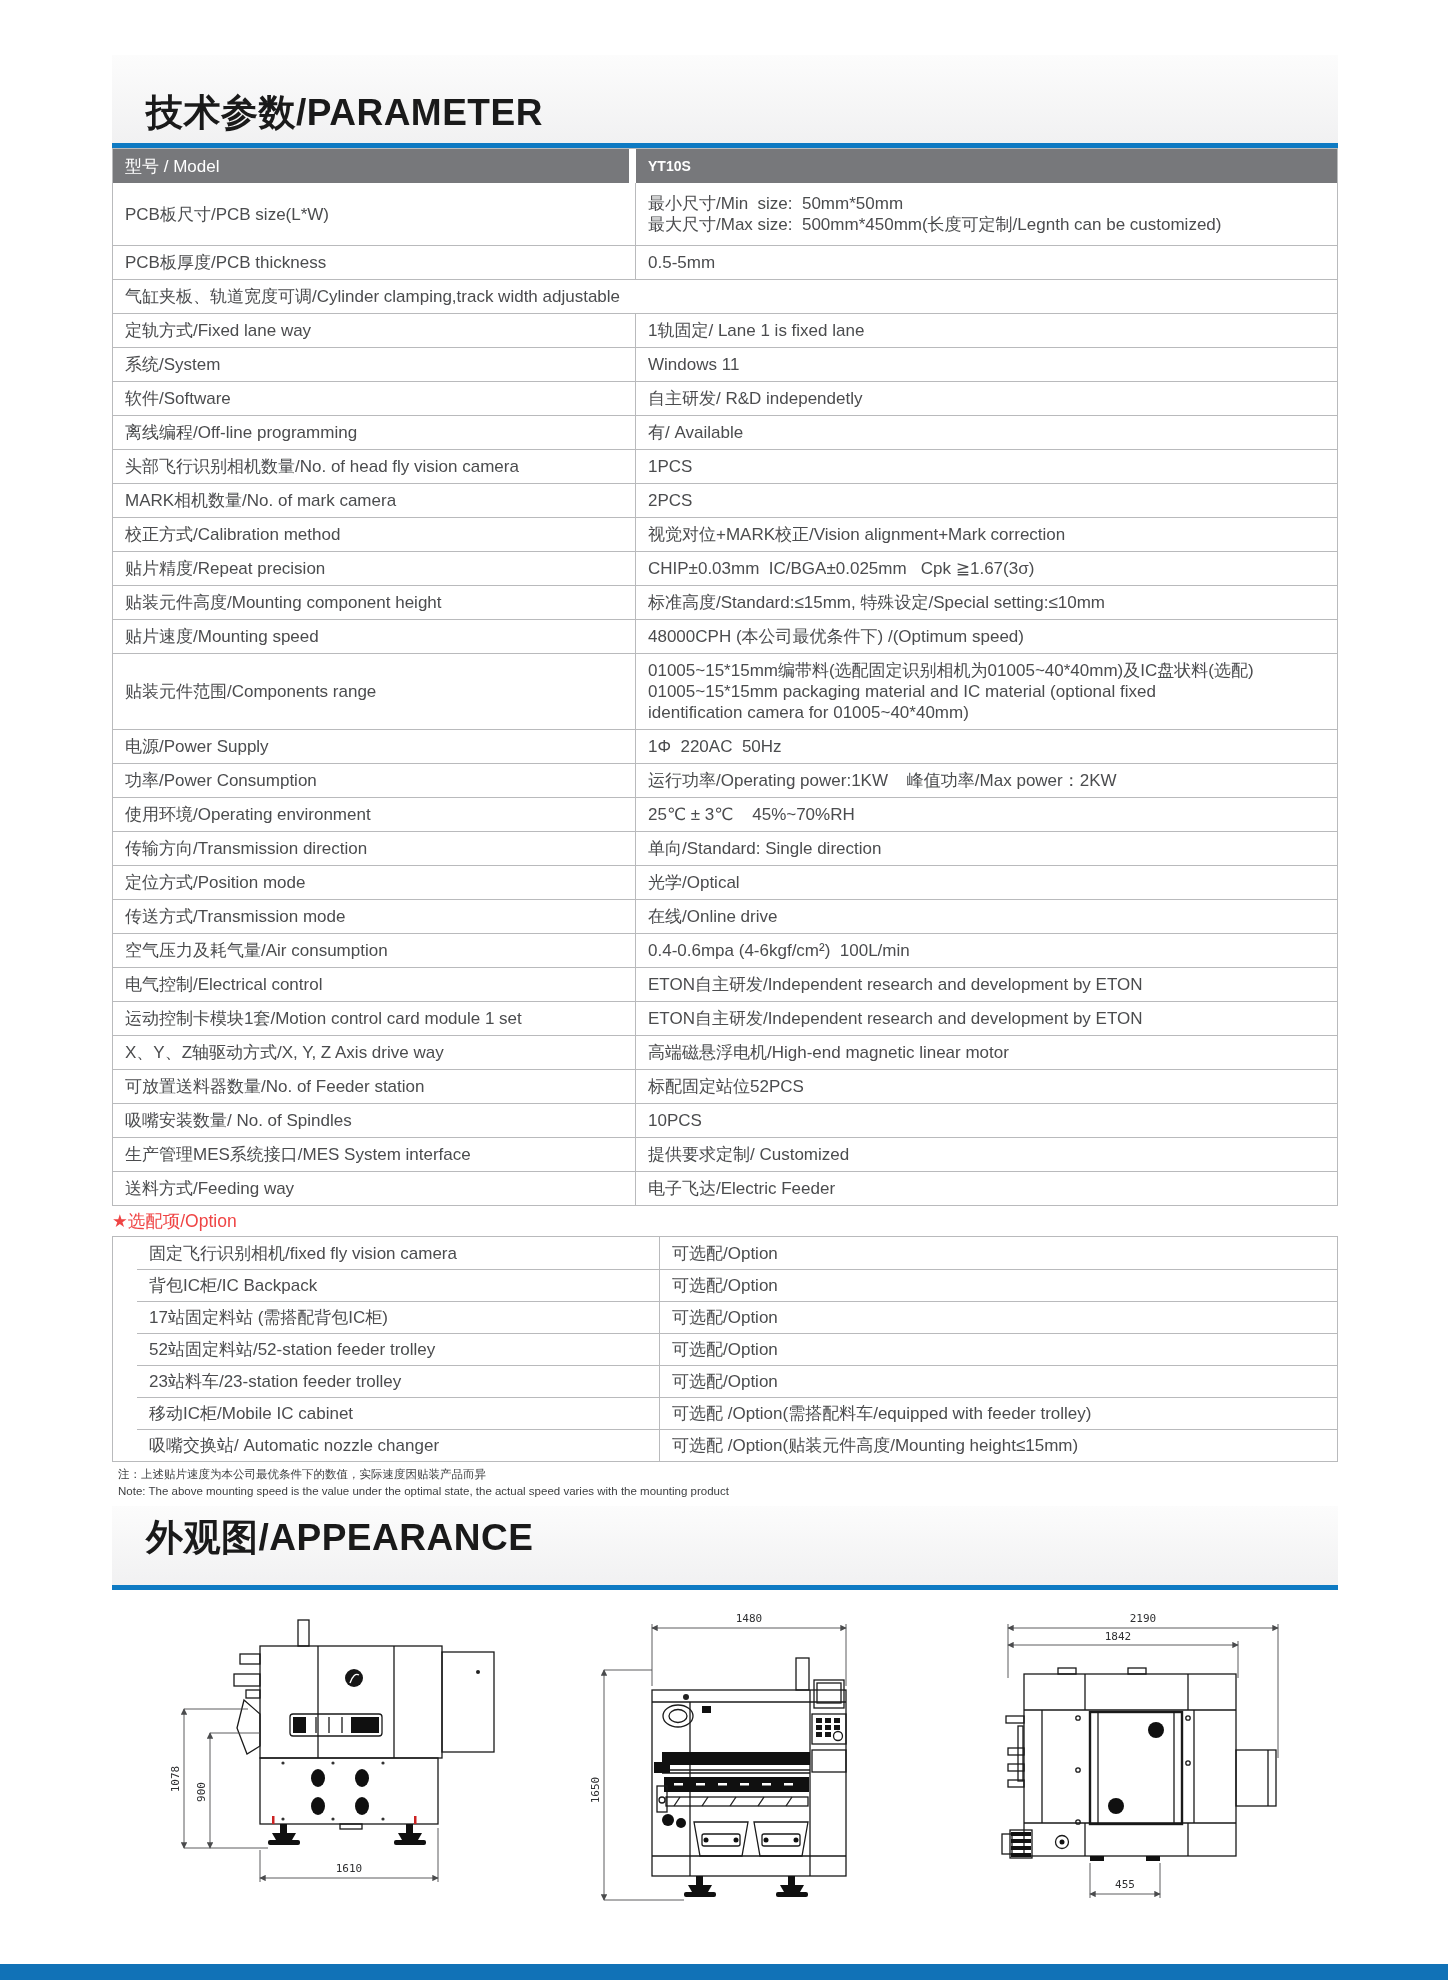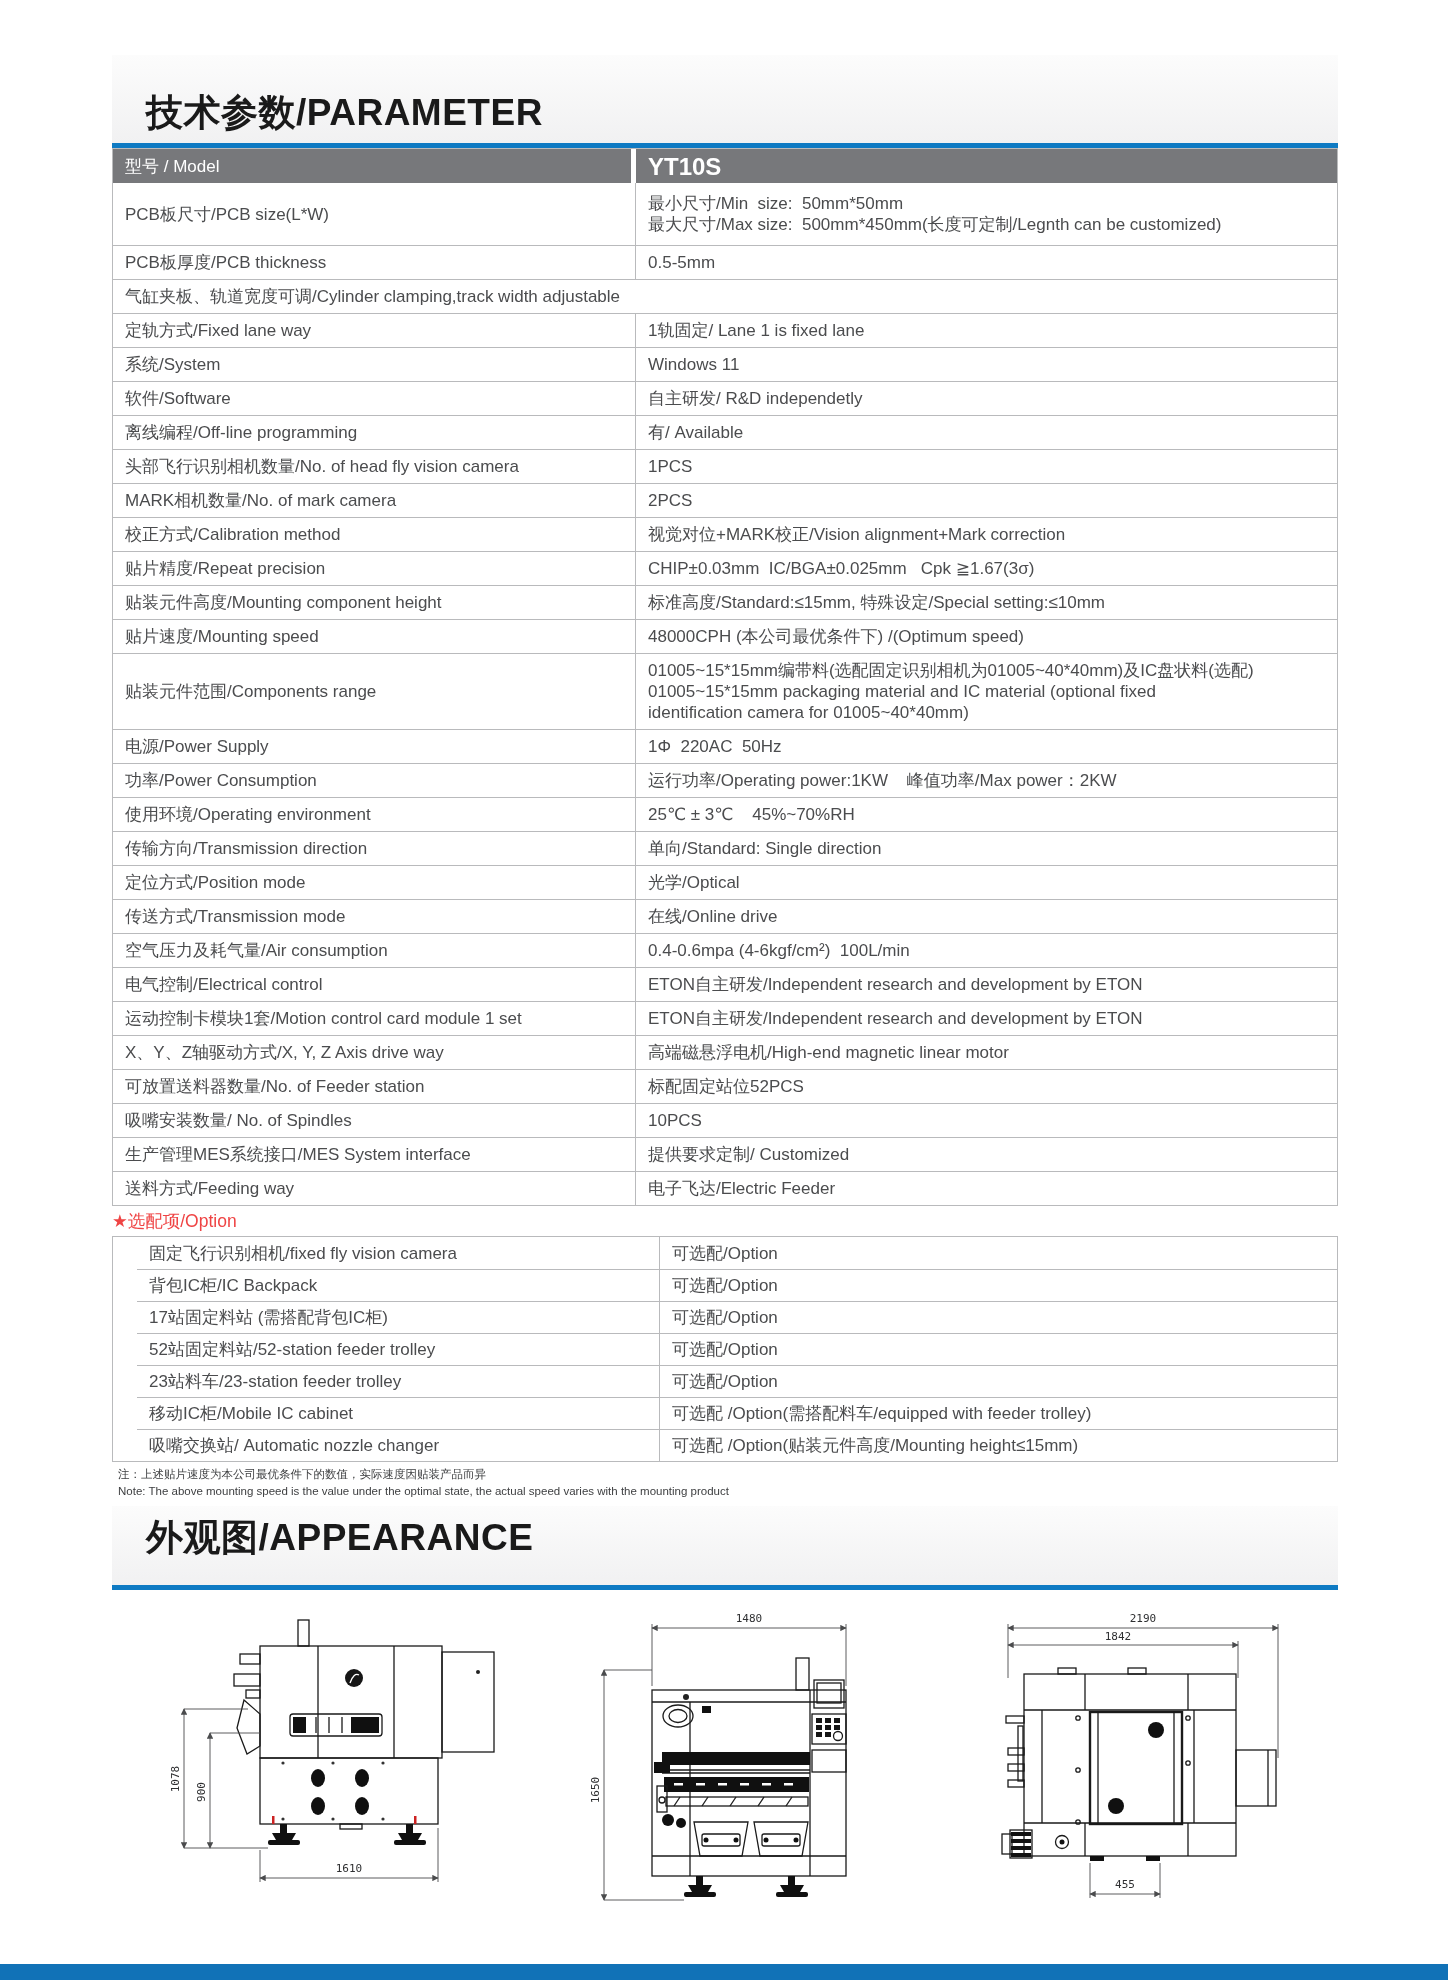--- a/index.html
+++ b/index.html
@@ -26,22 +26,22 @@
   .spec-table .row{display:flex;box-sizing:border-box;height:34px;align-items:stretch;}
   .spec-table .row + .row{border-top:1px solid var(--border);}
   .spec-table .row.h2{height:62px;}
   .spec-table .row.h3{height:76px;}
   .c-label,.c-value{box-sizing:border-box;display:flex;flex-direction:column;justify-content:center;
     padding:2px 10px 2px 12px;font-size:17px;line-height:21px;}
   .c-label{width:523px;border-right:1px solid var(--border);}
   .c-value{flex:1;}
   .c-value div{white-space:pre-wrap;}
   .hrow{background:var(--hdr-bg);color:var(--hdr-tx);}
-  .hrow .c-label{border-right:5px solid #ffffff;}
-  .hrow .c-value{font-weight:bold;font-size:24px;}
+  .hrow .c-label{border-right:7px solid #ffffff;}
+  .hrow .c-value{font-weight:bold;font-size:14px;}
   .option-heading{
     position:absolute;left:112px;top:1206px;width:1226px;height:30px;
     font-size:17.5px;color:#ef4444;display:flex;align-items:center;
   }
   #option-table .row{height:32px;}
   .note{position:absolute;left:118px;width:1100px;font-size:11.5px;color:#3f4042;line-height:16px;}
   .footer-bar{position:absolute;left:0;top:1964px;width:1448px;height:16px;background:var(--footer);}
   svg{position:absolute;}
   svg text{font-family:"DejaVu Sans Mono","Liberation Mono",monospace;font-size:11px;fill:#2e2f31;}
   .mline{stroke:#1a1a1a;stroke-width:1.3;fill:none;}

